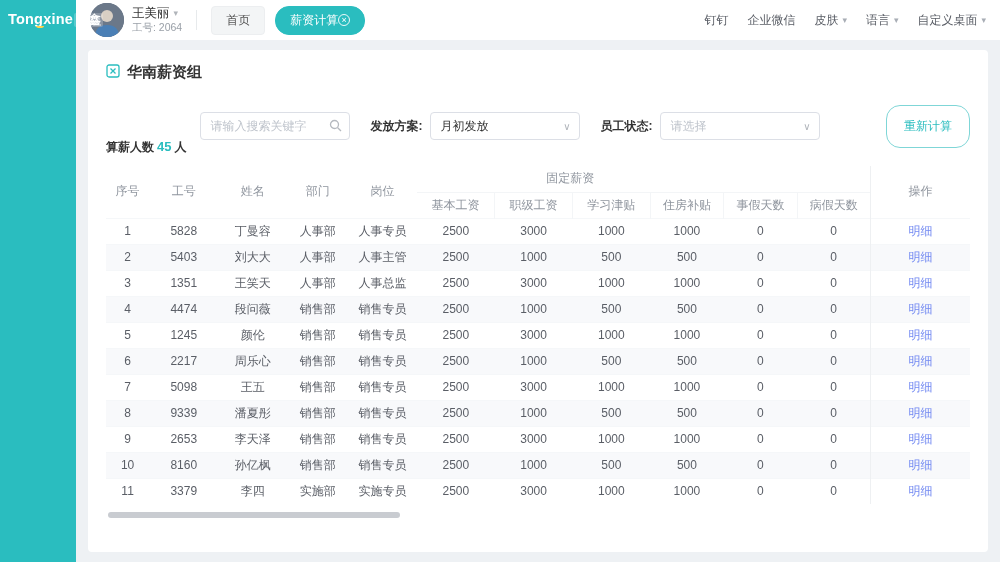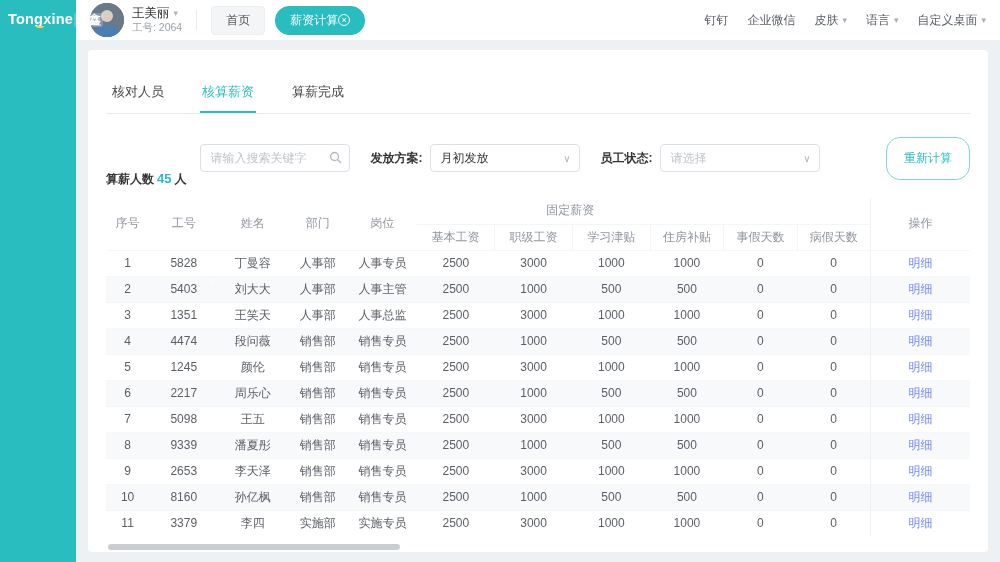--- a/index.html
+++ b/index.html
@@ -146,26 +146,28 @@
         <span class="tm-item">
             <span>自定义桌面</span>
             <span class="tm-chevron">▾</span>
           </span>
       </div>
     </div>
 
     <div class="main">
       <div class="card">
 
-
-        <div class="tabs">
-          <div class="tab"><span>核对人员</span></div>
-          <div class="tab active"><span>核算薪资</span></div>
-          <div class="tab"><span>算薪完成</span></div>
+        <div class="title-row">
+          <span><svg width="14" height="14" viewBox="0 0 14 14" fill="none" stroke="#2abdbf" stroke-width="1.3">
+                <rect x="1" y="1" width="12" height="12" rx="2"></rect>
+                <path d="M4.5 4.5 L9.5 9.5 M9.5 4.5 L4.5 9.5"></path>
+              </svg></span>
+          <span class="page-title">华南薪资组</span>
         </div>
+
 
         <div class="filters">
           <span class="count">
             <span>算薪人数</span><b>45</b><span>人</span>
           </span>
           <span class="search-wrap">
             <input class="search-input" type="text" placeholder="请输入搜索关键字" style="">
             <span class="search-icon"><svg width="13" height="13" viewBox="0 0 13 13" fill="none" stroke="#b5b9bf" stroke-width="1.3">
                   <circle cx="5.5" cy="5.5" r="4"></circle>
                   <path d="M8.7 8.7 L12 12"></path>

